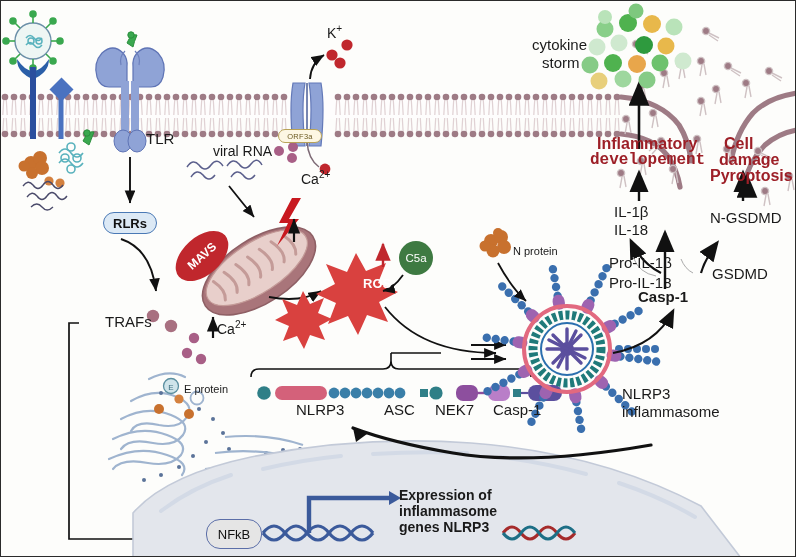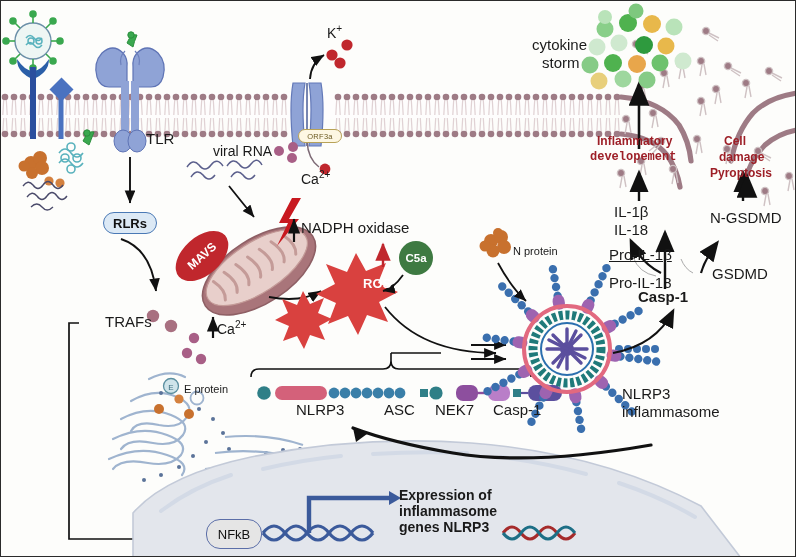--- a/index.html
+++ b/index.html
@@ -17,21 +17,21 @@
   .lbl{
     position:absolute;
     color:#1a1a1a;
     line-height:1.12;
     white-space:pre;
     pointer-events:none;
   }
   .lbl-sm{font-size:11px;}
   .lbl-md{font-size:14px;}
   .lbl-lg{font-size:15px;}
-  .lbl-red{color:#9d1f27;font-weight:bold;font-size:12px;line-height:1.15;}
+  .lbl-red{color:#9d1f27;font-weight:bold;font-size:16px;line-height:1.15;}
   .lbl-bold{font-weight:bold;}
   .lbl-white{color:#ffffff;font-weight:bold;padding-left:22px;}
   .pill{
     position:absolute;
     background:#dce9f5;
     border:1.6px solid #4a79b5;
     border-radius:11px;
     color:#111;
     font-weight:bold;
     font-size:13px;
@@ -51,36 +51,35 @@
   .pill-tan{
     position:absolute;
     background:#fdf7e3;
     border:1.2px solid #b8a257;
     border-radius:7px;
     color:#6b5a22;
     font-size:7.5px;
     letter-spacing:.3px;
     display:flex;align-items:center;justify-content:center;
     box-sizing:border-box;
-    margin-left:20px;
   }
   .ellipse-red{
     position:absolute;
     background:#c0272d;
     border-radius:50%;
     color:#fff;font-weight:bold;font-size:12px;
     display:flex;align-items:center;justify-content:center;
     transform:rotate(-42deg);
     box-sizing:border-box;
   }
   .circ-green{
     position:absolute;
     background:#3e7a42;
     border-radius:50%;
-    color:#fff;font-weight:bold;font-size:11.5px;
+    color:#fff;font-weight:normal;font-size:11.5px;
     display:flex;align-items:center;justify-content:center;
   }
   .sup{font-size:.72em;vertical-align:super;}
 </style>
 </head>
 <body>
 
 <div id="figure">
 
   <svg id="svg-layer" viewBox="0 0 796 557" xmlns="http://www.w3.org/2000/svg">
@@ -923,41 +922,40 @@
   <div class="lbl lbl-md" style="left:300px;top:168px;"><span>Ca</span><span class="sup">2+</span></div>
 
   <div class="pill" style="left:102px;top:211px;width:54px;height:22px;">RLRs</div>
 
   <div class="ellipse-red" style="left:170px;top:236px;width:62px;height:38px;">MAVS</div>
 
   <div class="lbl lbl-lg" style="left:104px;top:313px;">TRAFs</div>
 
   <div class="lbl lbl-md" style="left:216px;top:318px;"><span>Ca</span><span class="sup">2+</span></div>
 
-  <div class="lbl lbl-lg" style="left:300px;top:219px;">NADPH oxidase</div>
 
   <div class="lbl lbl-white" style="left:340px;top:276px;font-size:13px;">ROS</div>
 
   <div class="circ-green" style="left:398px;top:240px;width:34px;height:34px;">C5a</div>
 
   <div class="lbl lbl-sm" style="left:512px;top:244px;">N protein</div>
 
   <div class="lbl lbl-sm" style="left:183px;top:382px;">E protein</div>
 
   <div class="lbl lbl-lg" style="left:295px;top:401px;">NLRP3</div>
   <div class="lbl lbl-lg" style="left:383px;top:401px;">ASC</div>
   <div class="lbl lbl-lg" style="left:434px;top:401px;">NEK7</div>
   <div class="lbl lbl-lg" style="left:492px;top:401px;">Casp-1</div>
 
   <div class="lbl lbl-lg" style="left:621px;top:385px;">NLRP3</div>
   <div class="lbl lbl-lg" style="left:621px;top:403px;">inflammasome</div>
 
   <div class="lbl lbl-lg lbl-bold" style="left:637px;top:288px;">Casp-1</div>
 
-  <div class="lbl lbl-lg" style="left:608px;top:246px;text-decoration:underline;">Pro-IL-1β</div>
+  <div class="lbl lbl-lg" style="left:608px;top:254px;">Pro-IL-1β</div>
   <div class="lbl lbl-lg" style="left:608px;top:274px;">Pro-IL-18</div>
 
   <div class="lbl lbl-lg" style="left:711px;top:265px;">GSDMD</div>
 
   <div class="lbl lbl-lg" style="left:613px;top:203px;">IL-1β</div>
   <div class="lbl lbl-lg" style="left:613px;top:221px;">IL-18</div>
 
   <div class="lbl lbl-lg" style="left:709px;top:209px;">N-GSDMD</div>
 
   <div class="lbl lbl-lg" style="left:531px;top:36px;">cytokine</div>

